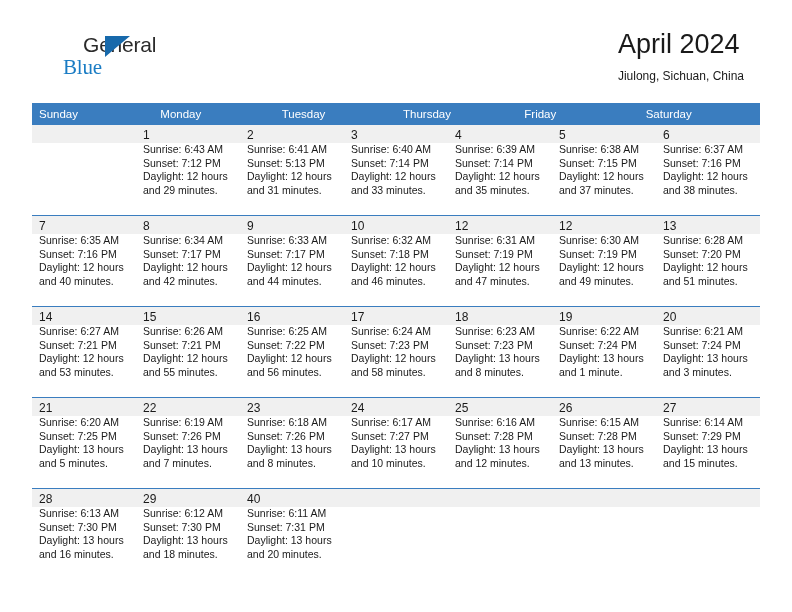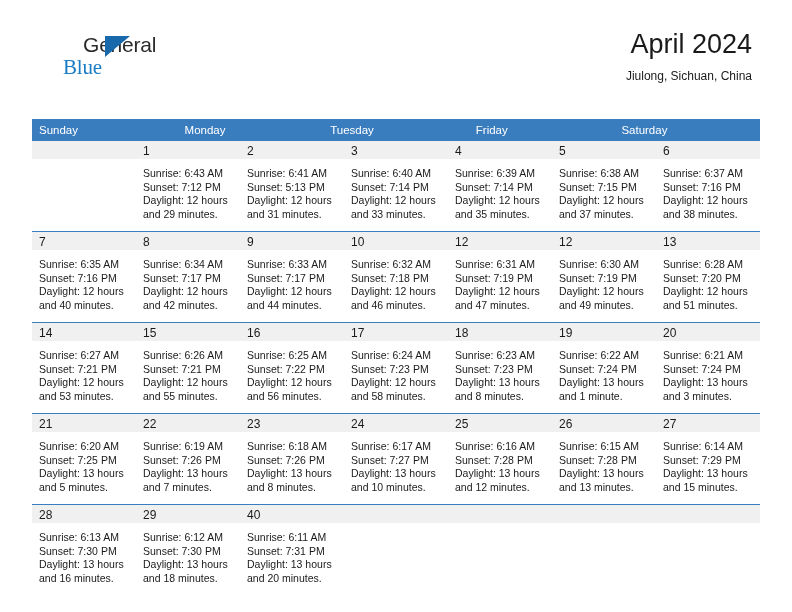--- a/index.html
+++ b/index.html
@@ -60,23 +60,22 @@
     position: absolute;
     left: 27px;
     top: 22px;
     font-size: 21px;
     letter-spacing: -0.2px;
     color: #1a7cc4;
     font-family: Liberation Serif, serif;
   }
   .title-block {
     position: absolute;
-    right: 8px;
+    right: 16px;
     top: 0;
-    text-align: right;
   }
   .cal-title {
     font-size: 27px;
     color: #1a1a1a;
     line-height: 32px;
     white-space: nowrap;
   }
   .cal-subtitle {
     font-size: 12px;
     color: #1a1a1a;
@@ -89,21 +88,20 @@
   .calendar {
     position: absolute;
     left: 32px;
     top: 103px;
     width: 728px;
   }
   .weekdays {
     display: flex;
     background: #3a7dbf;
     height: 22px;
-    margin-top: 16px;
   }
   .weekday {
     flex: 1 1 0;
     color: #ffffff;
     font-size: 11.5px;
     line-height: 22px;
     padding-left: 7px;
     box-sizing: border-box;
     white-space: nowrap;
   }
@@ -129,21 +127,21 @@
   }
   .day.empty .day-number-band {
     background: #f0f0f0;
   }
   .day-number {
     font-size: 12px;
     line-height: 18px;
     color: #1a1a1a;
   }
   .day-body {
-    padding: 8px 7px 0 7px;
+    padding: 0 7px 0 7px;
     box-sizing: border-box;
   }
   .day-line {
     font-size: 10.5px;
     line-height: 13.6px;
     color: #1a1a1a;
     white-space: nowrap;
   }
 </style>
 </head>
@@ -161,20 +159,21 @@
       <div class="cal-title">April 2024</div>
       <div class="cal-subtitle">Jiulong, Sichuan, China</div>
     </div>
   </div>
 
   <div class="calendar">
     <div class="weekdays">
       <div class="weekday">Sunday</div>
       <div class="weekday">Monday</div>
       <div class="weekday">Tuesday</div>
+      <div class="weekday">Thursday</div>
       <div class="weekday">Friday</div>
       <div class="weekday">Saturday</div>
     </div>
     <div id="weeks-container">
         <div class="week">
           <div class="day empty">
             <div class="day-number-band"></div>
           </div>
           <div class="day">
             <div class="day-number-band"><span class="day-number">1</span></div>

